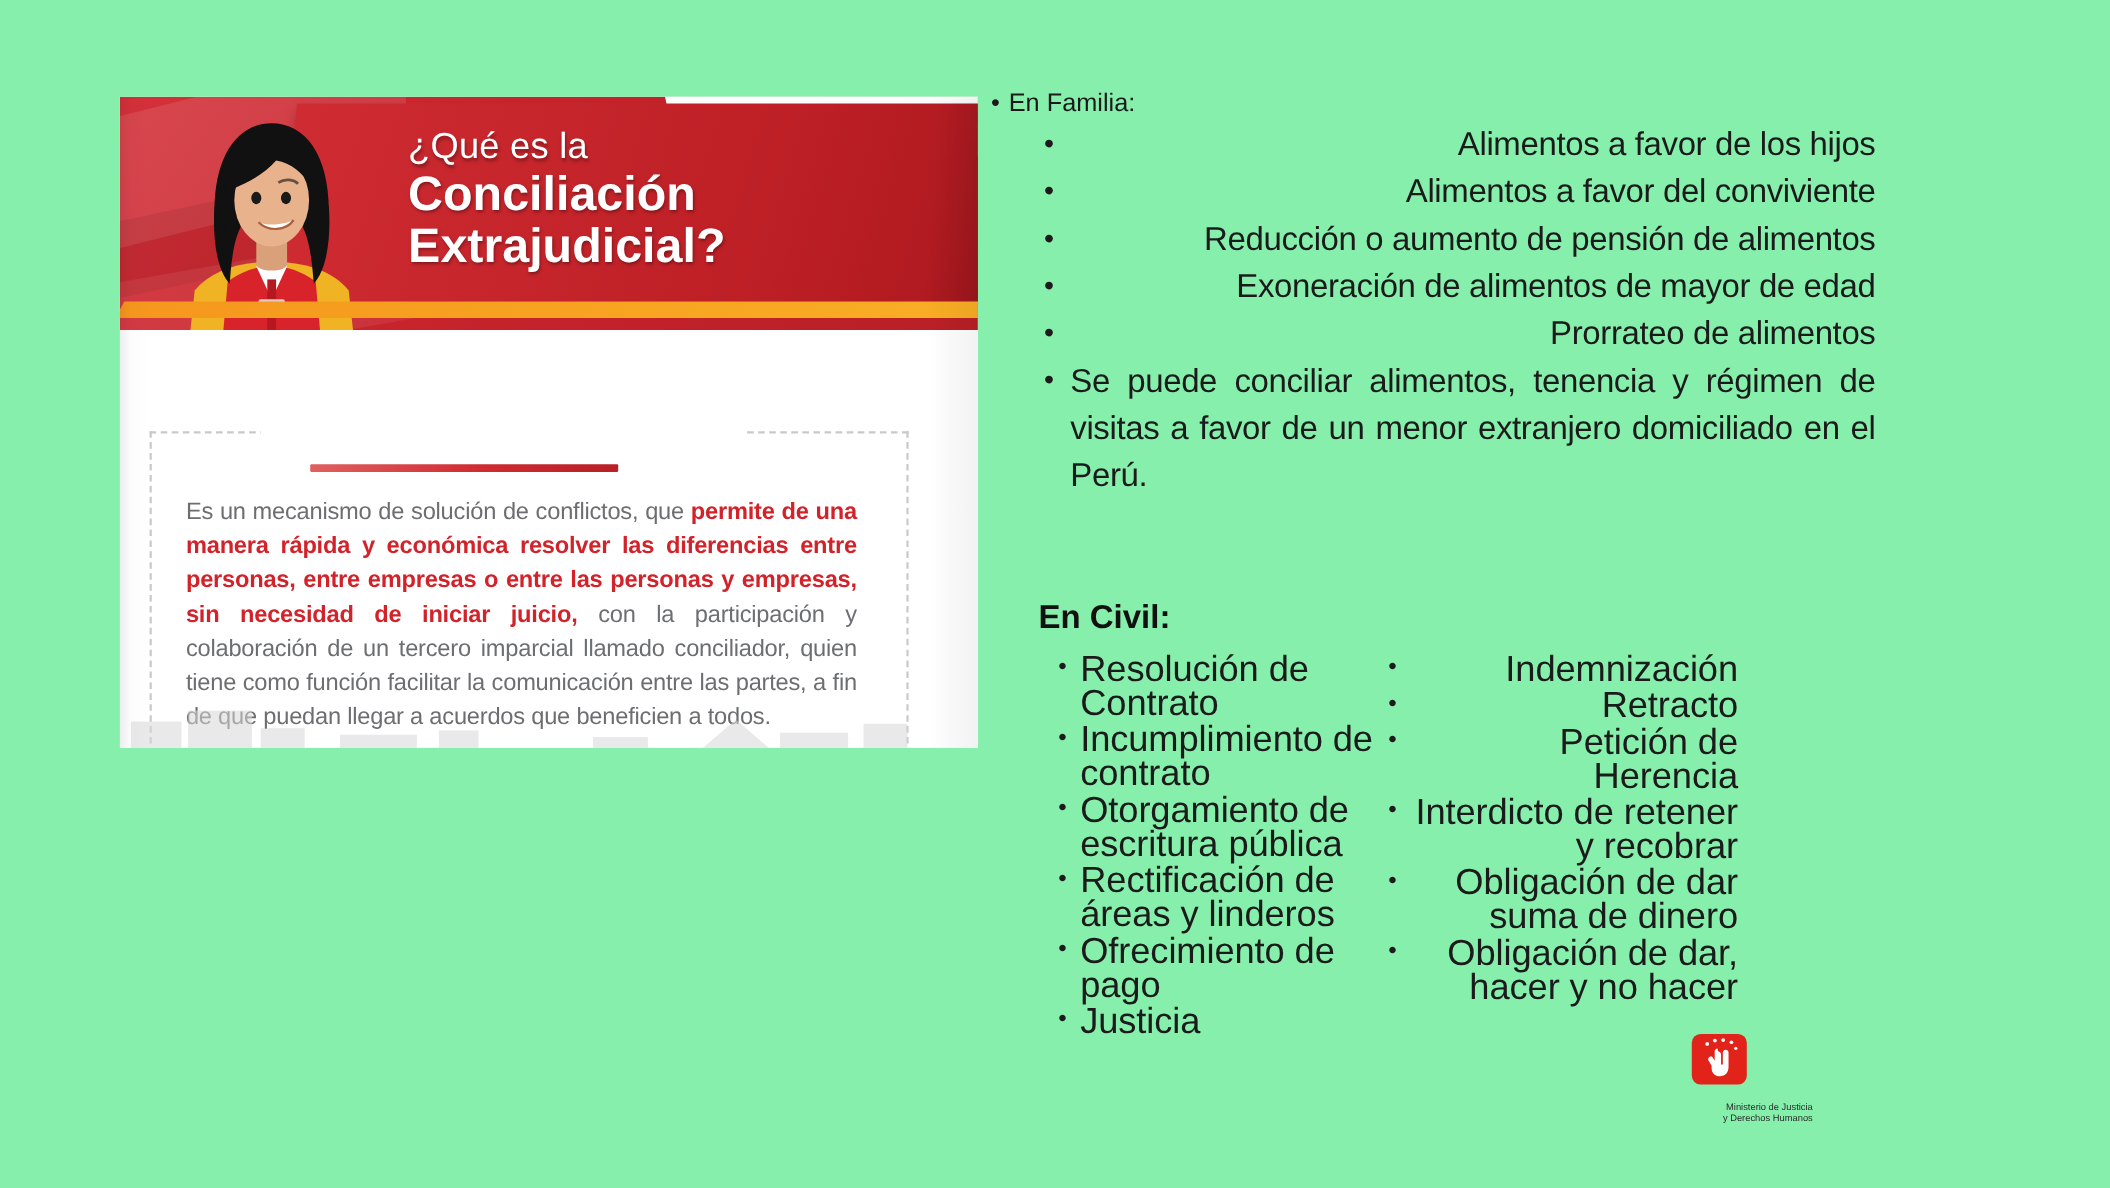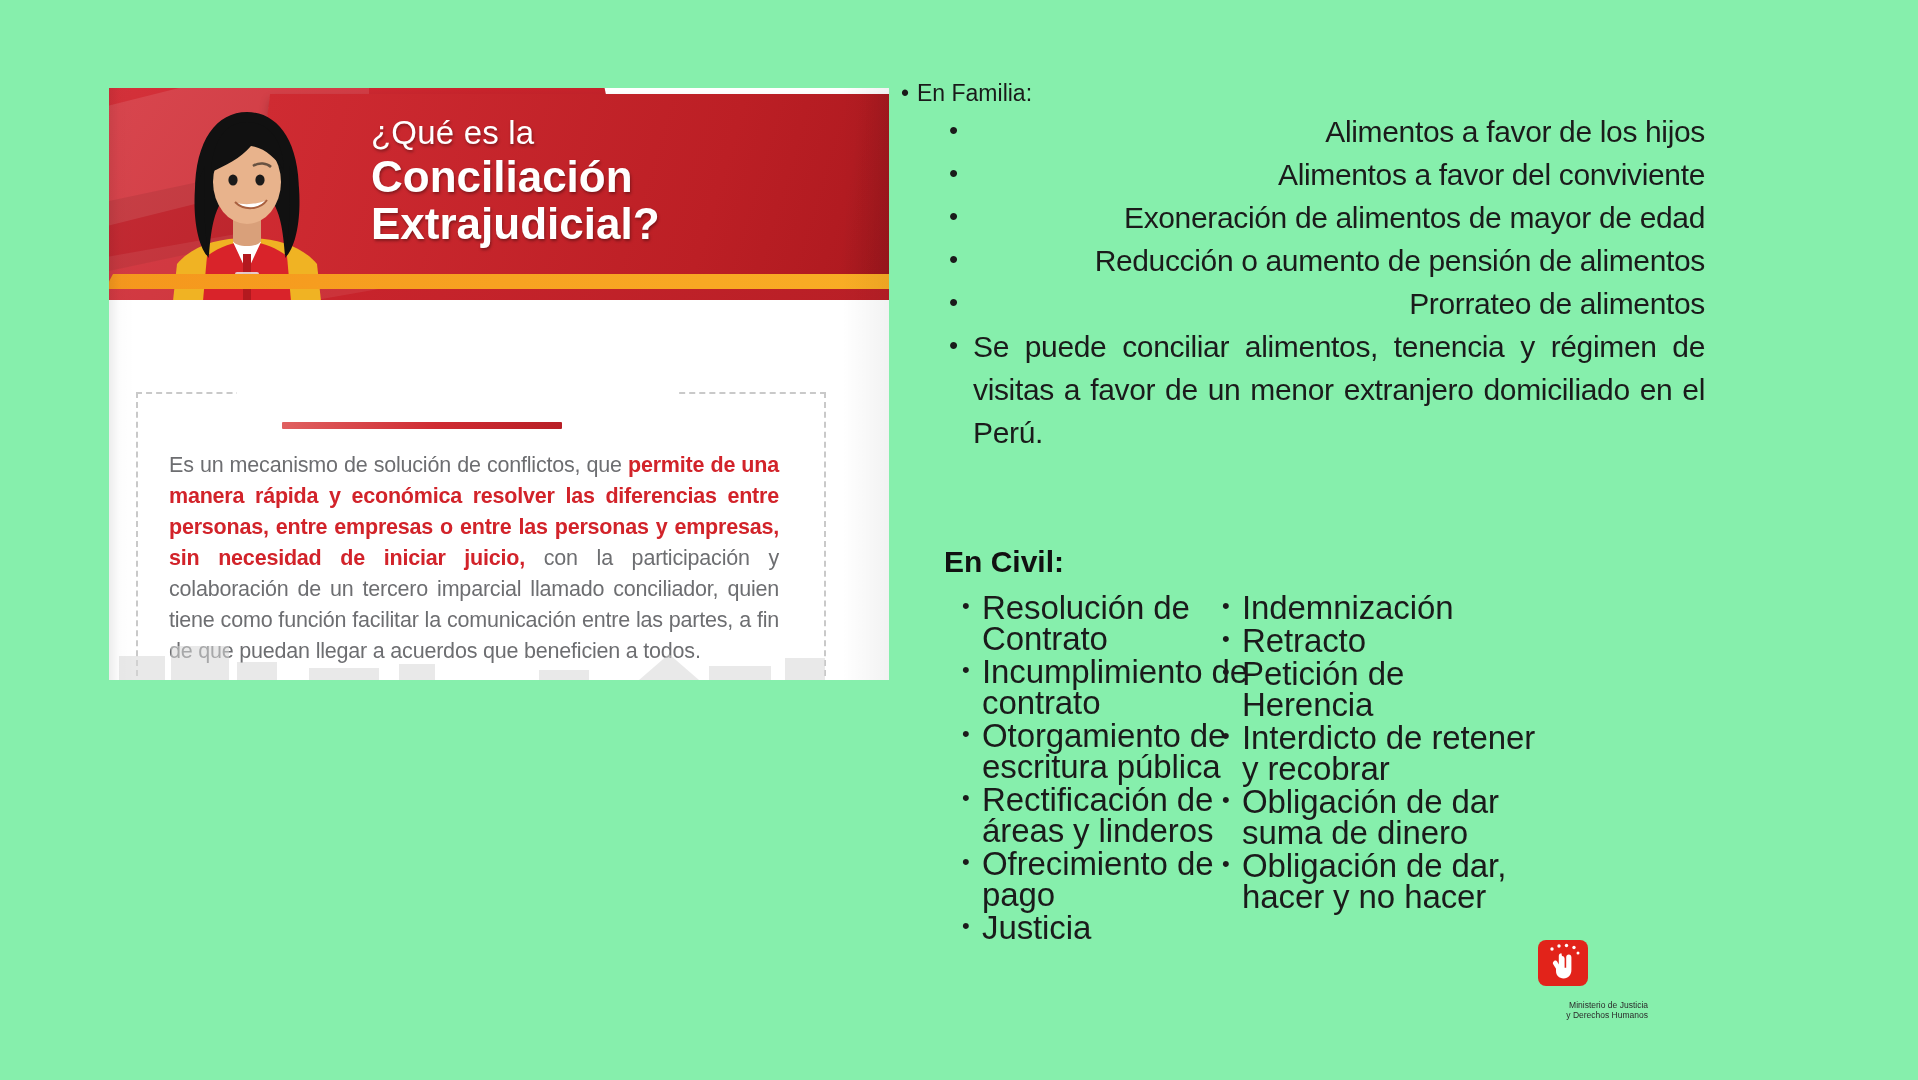--- a/index.html
+++ b/index.html
@@ -150,21 +150,21 @@
     position:absolute; left:44px; top:545px;
     font-size:30px; font-weight:700; color:#111;
     font-family:"Liberation Sans", sans-serif;
   }
 
   .civil-cols { position:absolute; left:0px; top:592px; width:960px; }
   ul.civil {
     position:absolute; list-style:none; margin:0; padding:0;
   }
   ul.civil.left  { left: 60px;  width: 300px; }
-  ul.civil.right { left: 320px; width: 320px; }
+  ul.civil.right { left: 360px; width: 320px; text-align: right; }
   ul.civil > li {
     position:relative;
     padding-left: 22px;
     font-size: 33px;
     line-height: 31px;
     color:#1b1b1b;
     margin-bottom: 2px;
     font-family:Liberation Sans, sans-serif;
     letter-spacing:-.1px;
   }
@@ -268,22 +268,22 @@
     </div>
   </div>
 
   <div id="right-col">
 
     <div class="fam-head"><span class="b">•</span><span>En Familia:</span></div>
 
     <ul class="fam">
       <li>Alimentos a favor de los hijos</li>
       <li>Alimentos a favor del conviviente</li>
+      <li>Reducción o aumento de pensión de alimentos</li>
       <li>Exoneración de alimentos de mayor de edad</li>
-      <li>Reducción o aumento de pensión de alimentos</li>
       <li>Prorrateo de alimentos</li>
       <li class="multi">Se puede conciliar alimentos, tenencia y régimen de visitas a favor de un menor extranjero domiciliado en el Perú.</li>
     </ul>
 
     <div class="civil-head">En Civil:</div>
 
     <div class="civil-cols">
       <ul class="civil left">
         <li>Resolución de Contrato</li>
         <li>Incumplimiento de contrato</li>

